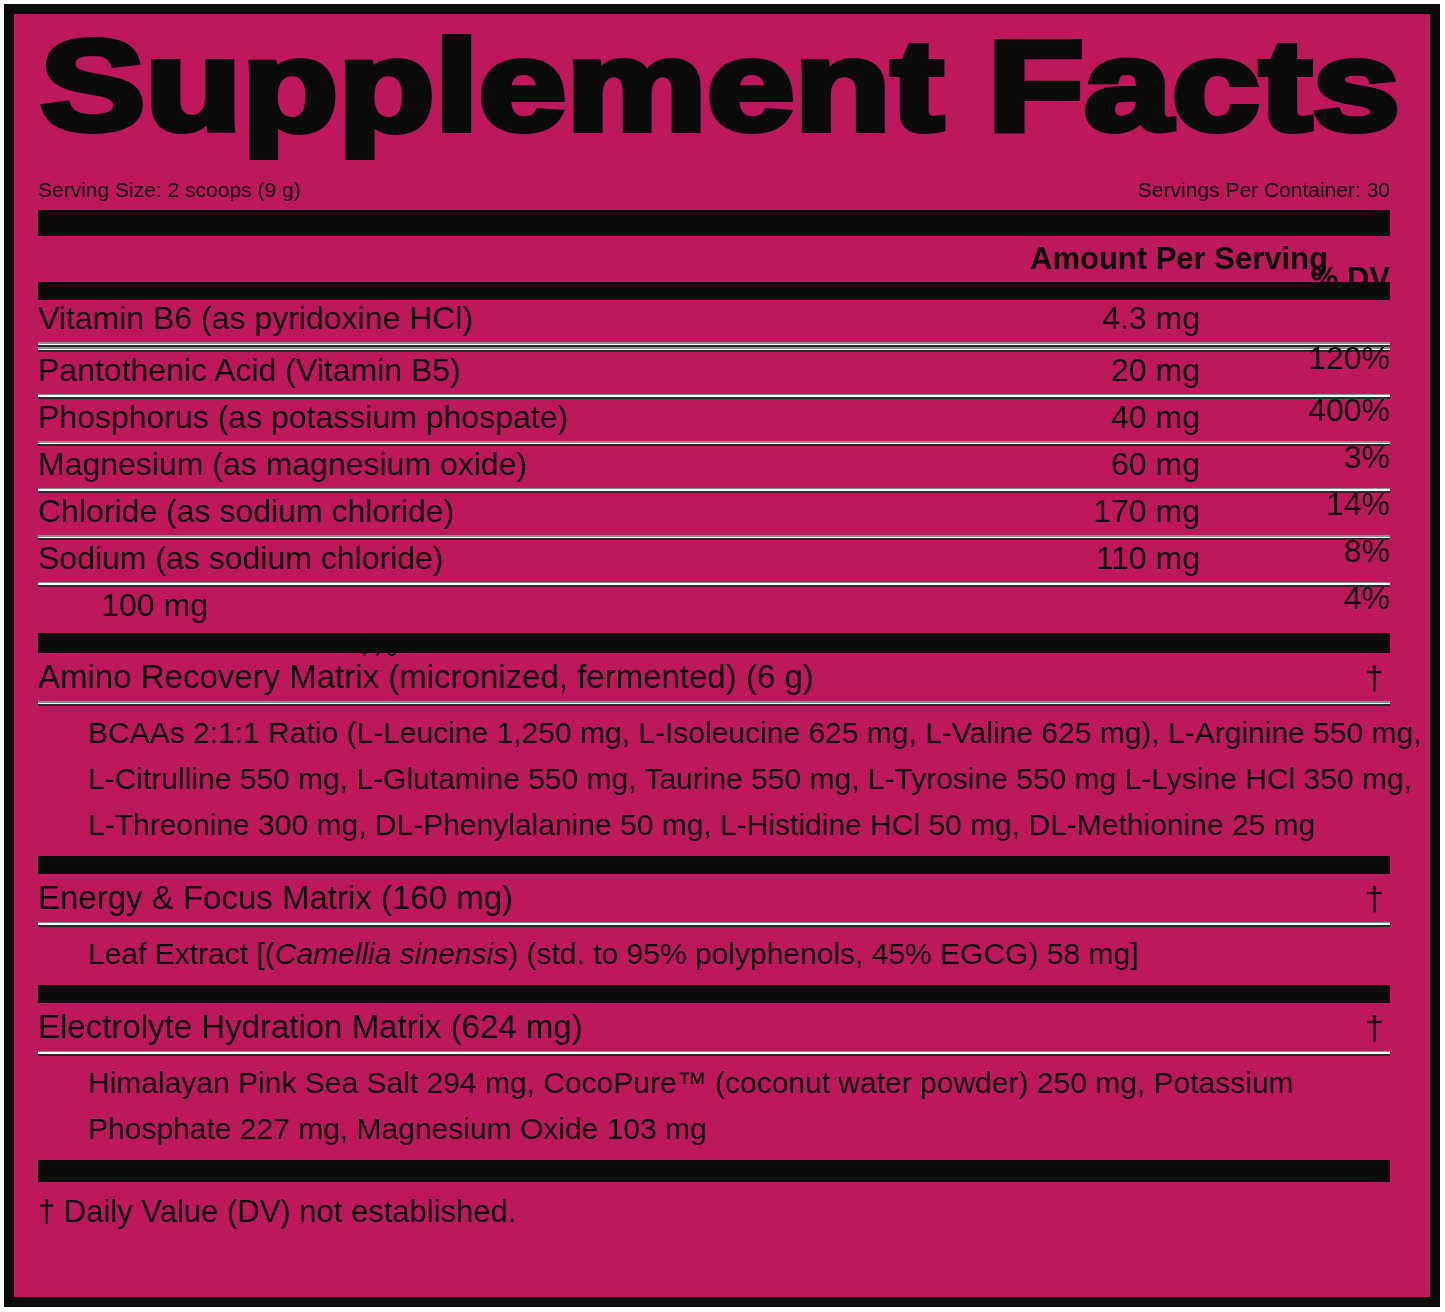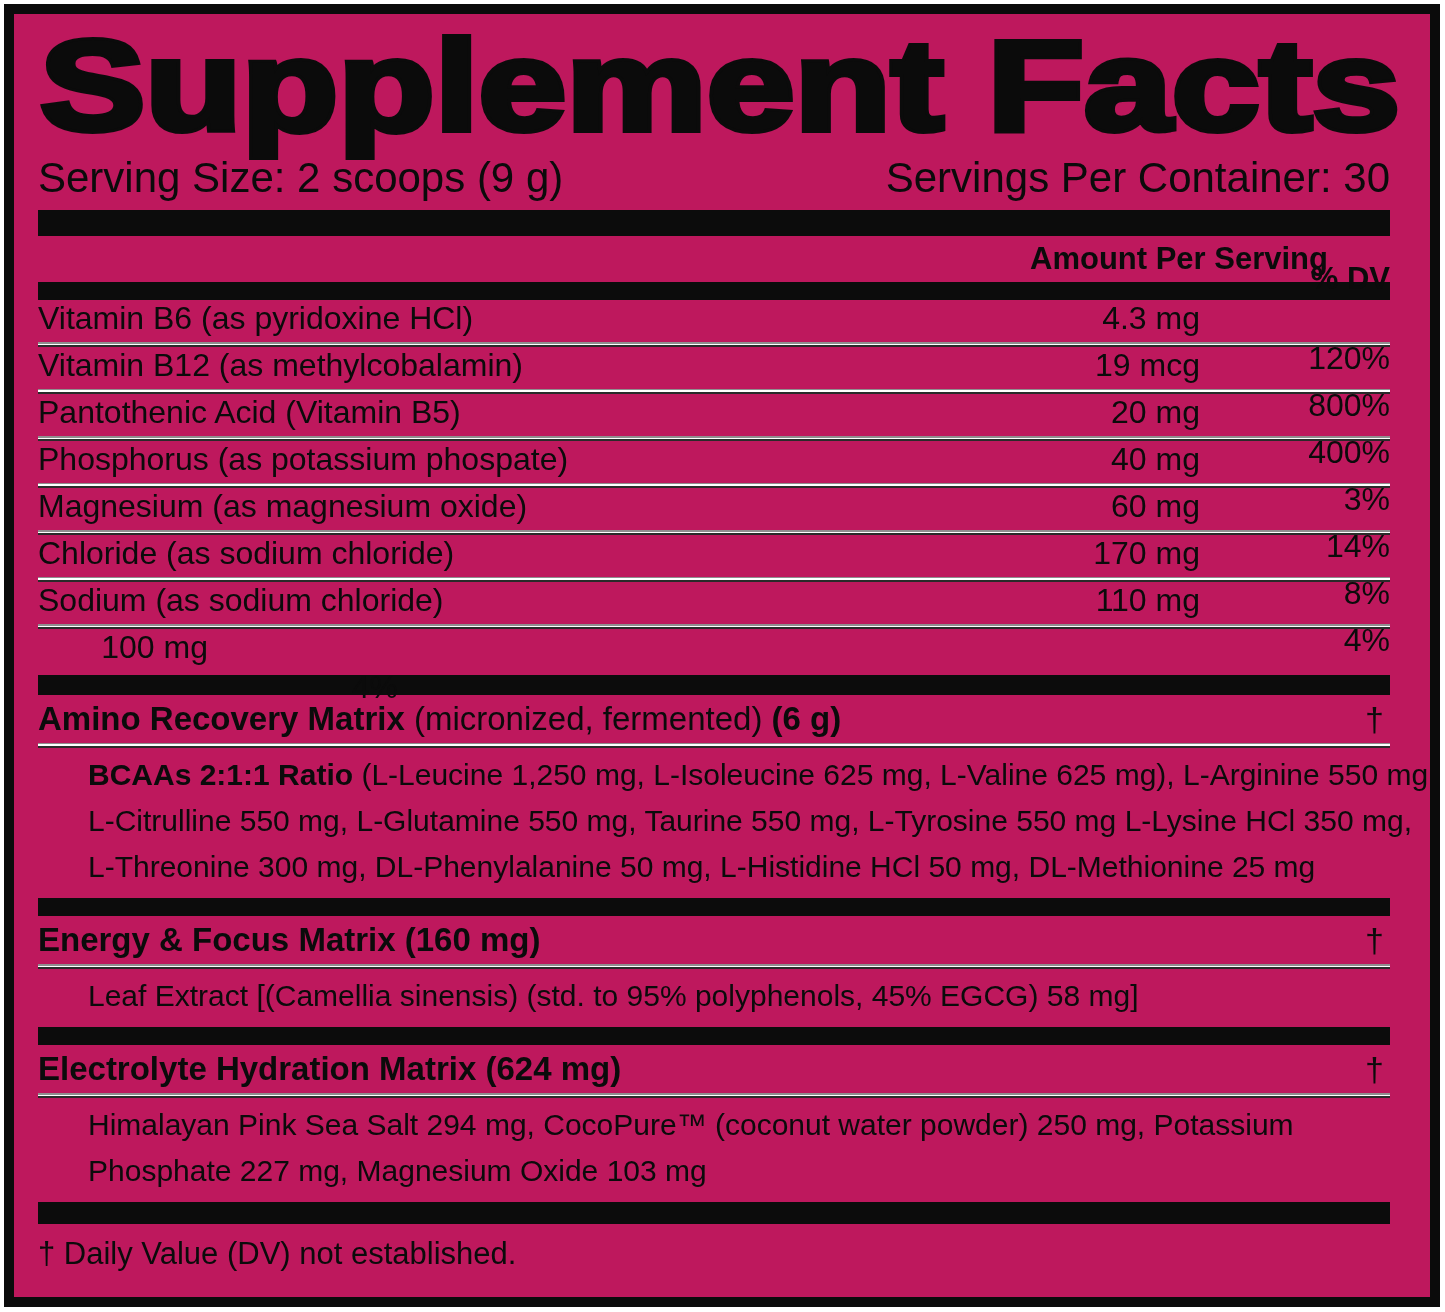--- a/index.html
+++ b/index.html
@@ -25,21 +25,21 @@
   .title-wrap text {
     font-family: "Liberation Sans", "DejaVu Sans", sans-serif;
     font-weight: bold;
     fill: #0b0b0b;
     stroke: #0b0b0b;
     stroke-width: 6;
     paint-order: stroke fill;
   }
   .serving-row {
     display: flex; justify-content: space-between; align-items: flex-end;
-    font-size: 42px; height: 40px; margin-bottom: 8px;
+    font-size: 21px; height: 40px; margin-bottom: 8px;
   }
   .bar { background: #0c0c0c; }
   .bar-1 { height: 26px; }
   .bar-2 { height: 18px; }
   .bar-section { height: 20px; }
   .bar-last { height: 22px; }
   .head-row {
     display: flex; align-items: center;
     height: 46px; font-size: 31px; font-weight: bold;
   }
@@ -55,22 +55,22 @@
     background: linear-gradient(to bottom,
       #8f8f8f 0px, #8f8f8f 1.5px,
       #ffffff 1.5px, #ffffff 2.8px,
       #2a2a2a 2.8px, #2a2a2a 5px);
   }
   .sec-head {
     display: flex; align-items: center; justify-content: space-between;
     height: 48px; font-size: 33px;
   }
   .sec-title { white-space: nowrap; }
-  .b { font-weight: bold; }
-  .i { }
+  .b { font-weight: normal; }
+  .i { font-style: italic; }
   .dagger { font-size: 34px; font-weight: normal; padding-right: 6px; }
   .sec-body {
     font-size: 30px; line-height: 46px;
     padding: 4px 0 8px 50px;
   }
   .mline { white-space: nowrap; }
   .footnote { font-size: 31px; padding-top: 12px; height: 44px; }
 </style>
 </head>
 <body>
@@ -98,25 +98,20 @@
 
   <div class="bar bar-2"></div>
 
   <div class="nrow">
     <span class="col-name">Vitamin B6 (as pyridoxine HCl)</span>
     <span class="col-amt">4.3 mg</span>
     <span class="col-dv">120%</span>
   </div>
   <div class="sep"></div>
 
-  <div class="nrow">
-    <span class="col-name">Vitamin B12 (as methylcobalamin)</span>
-    <span class="col-amt">19 mcg</span>
-    <span class="col-dv">800%</span>
-  </div>
   <div class="sep"></div>
 
   <div class="nrow">
     <span class="col-name">Pantothenic Acid (Vitamin B5)</span>
     <span class="col-amt">20 mg</span>
     <span class="col-dv">400%</span>
   </div>
   <div class="sep"></div>
 
   <div class="nrow">

